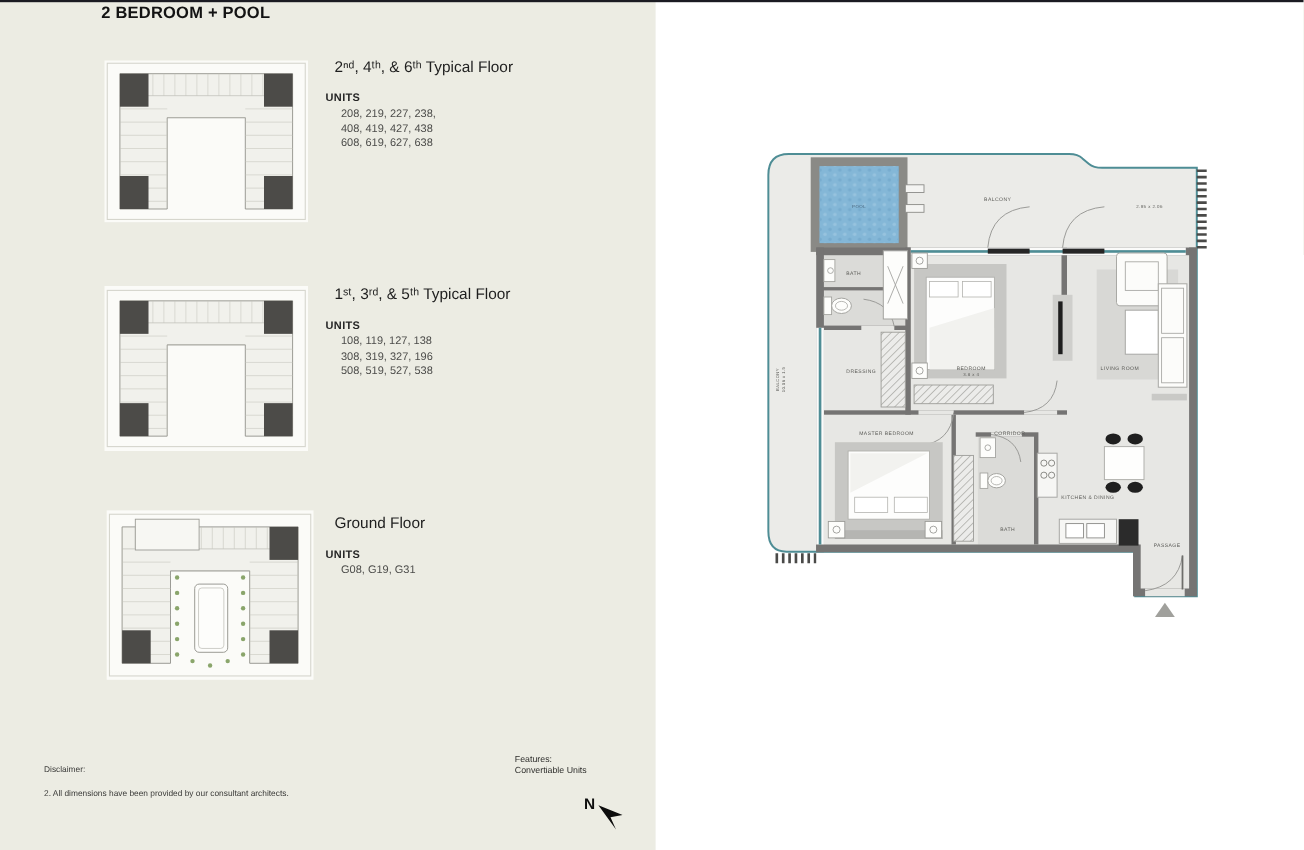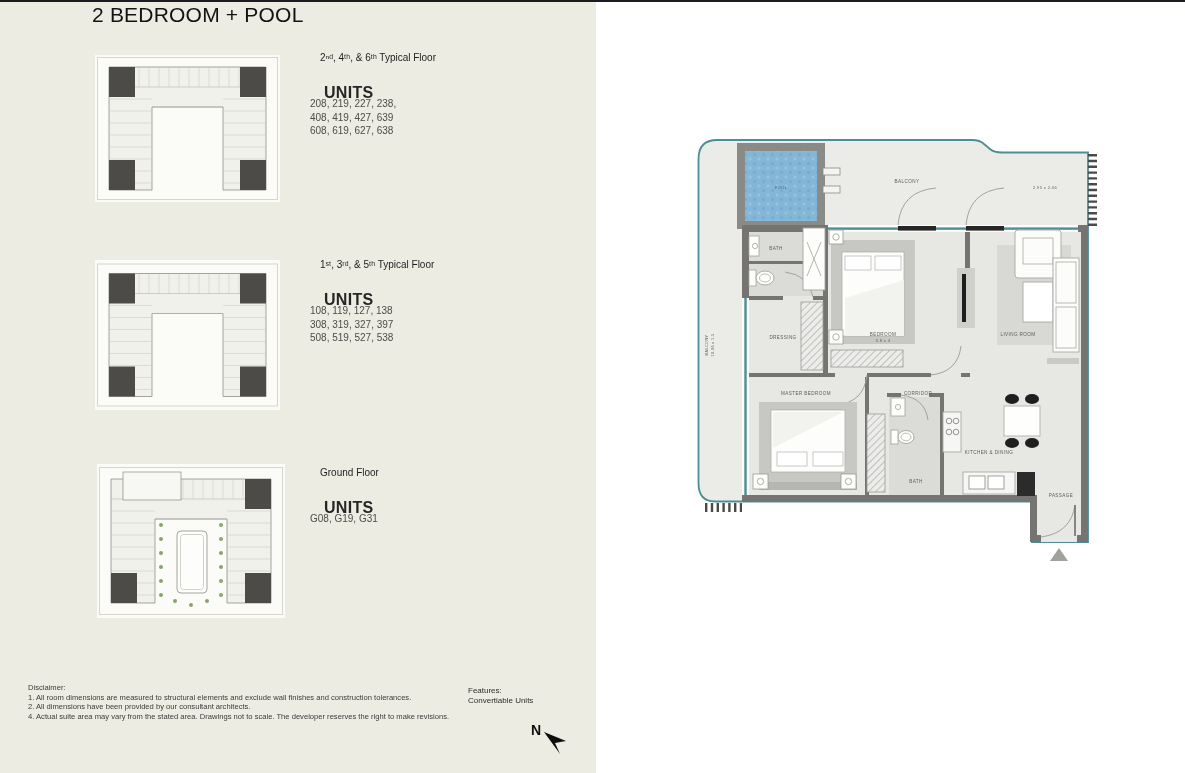--- a/index.html
+++ b/index.html
@@ -1,26 +1,26 @@
 <!DOCTYPE html>
 <html><head>
 <meta charset="utf-8">
 <style>
   html,body{margin:0;padding:0}
   body{width:1185px;height:773px;position:relative;background:#ffffff;
        font-family:"Liberation Sans",sans-serif;overflow:hidden;color:#222}
   .topbar{position:absolute;left:0;top:0;width:1185px;height:2px;background:#1b1b22;z-index:9}
   .panel{position:absolute;left:0;top:0;width:596px;height:773px;background:#ecece3}
-  .title{position:absolute;left:92px;top:3px;font-size:21px;font-weight:normal;color:#131313;letter-spacing:.2px}
+  .title{position:absolute;left:92px;top:3px;font-size:15px;font-weight:bold;color:#131313;letter-spacing:.2px}
   .kp{position:absolute;background:#fbfbf8}
-  .sec-h{position:absolute;left:320px;font-size:10px;color:#1e1e1e}
-  .units-l{position:absolute;left:324px;font-size:16px;font-weight:bold;color:#262626;letter-spacing:.3px}
+  .sec-h{position:absolute;left:304px;font-size:14px;color:#1e1e1e}
+  .units-l{position:absolute;left:296px;font-size:10px;font-weight:bold;color:#262626;letter-spacing:.3px}
   .units{position:absolute;left:310px;font-size:10px;color:#4c4c4a;line-height:13.5px}
   .disc{position:absolute;left:28px;top:683px;width:452px;font-size:7.6px;line-height:9.7px;color:#3b3b39}
-  .disc div{margin:0}
+  .disc div{margin:12px}
   .feat{position:absolute;left:468px;top:686px;font-size:8px;line-height:10px;color:#2d2d2b}
   .north{position:absolute;left:531px;top:722px;width:46px;height:40px}
   .north .n{position:absolute;left:0;top:0;font-size:14px;font-weight:bold;color:#0e0e0e}
   .north svg{position:absolute;left:11px;top:7px}
   .plan{position:absolute;left:685px;top:130px}
   svg text{font-family:"Liberation Sans",sans-serif}
 </style>
 </head>
 <body>
 
@@ -39,41 +39,41 @@
     <path d="M128,44H171 M128,56H171 M128,68H171 M128,80H171 M128,92H171 M128,104H171 M128,116H171 M128,128H171" stroke="#c4c4bc" stroke-width="0.5"></path>
     <rect x="14" y="12" width="26" height="30" fill="#4c4b48"></rect>
     <rect x="145" y="12" width="26" height="30" fill="#4c4b48"></rect>
     <rect x="14" y="105" width="26" height="30" fill="#4c4b48"></rect>
     <rect x="145" y="105" width="26" height="30" fill="#4c4b48"></rect>
   </svg>
   <div class="sec-h" style="top:52px">2ⁿᵈ, 4ᵗʰ, &amp; 6ᵗʰ Typical Floor</div>
   <div class="units-l" style="top:84px">UNITS</div>
   <div class="units" style="top:97px">
     <div>208, 219, 227, 238,</div>
-    <div>408, 419, 427, 639</div>
+    <div>408, 419, 427, 438</div>
     <div>608, 619, 627, 638</div>
   </div>
 
   <svg class="kp" style="left:95px;top:260px" width="185" height="150" viewBox="0 0 185 147">
     <rect x="2.5" y="2.5" width="180" height="142" fill="#fbfbf8" stroke="#d6d6cd" stroke-width="1"></rect>
     <path d="M14,12 H171 V135 H128 V52 H57 V135 H14 Z" fill="#f1f1ec" stroke="#8f8f89" stroke-width="0.8"></path>
     <path d="M14,32 H171 M57,52 H128" stroke="#b9b9b1" stroke-width="0.6" fill="none"></path>
     <path d="M24,12V32 M34,12V32 M44,12V32 M54,12V32 M64,12V32 M74,12V32 M84,12V32 M94,12V32 M104,12V32 M114,12V32 M124,12V32 M134,12V32 M144,12V32 M154,12V32 M164,12V32" stroke="#c4c4bc" stroke-width="0.5"></path>
     <path d="M14,44H57 M14,56H57 M14,68H57 M14,80H57 M14,92H57 M14,104H57 M14,116H57 M14,128H57" stroke="#c4c4bc" stroke-width="0.5"></path>
     <path d="M128,44H171 M128,56H171 M128,68H171 M128,80H171 M128,92H171 M128,104H171 M128,116H171 M128,128H171" stroke="#c4c4bc" stroke-width="0.5"></path>
     <rect x="14" y="12" width="26" height="30" fill="#4c4b48"></rect>
     <rect x="145" y="12" width="26" height="30" fill="#4c4b48"></rect>
     <rect x="14" y="105" width="26" height="30" fill="#4c4b48"></rect>
     <rect x="145" y="105" width="26" height="30" fill="#4c4b48"></rect>
   </svg>
   <div class="sec-h" style="top:259px">1ˢᵗ, 3ʳᵈ, &amp; 5ᵗʰ Typical Floor</div>
   <div class="units-l" style="top:291px">UNITS</div>
   <div class="units" style="top:304px">
     <div>108, 119, 127, 138</div>
-    <div>308, 319, 327, 397</div>
+    <div>308, 319, 327, 196</div>
     <div>508, 519, 527, 538</div>
   </div>
 
   <svg class="kp" style="left:97px;top:464px" width="188" height="154" viewBox="0 0 188 152">
     <rect x="2.5" y="2.5" width="183" height="147" fill="#fbfbf8" stroke="#d6d6cd" stroke-width="1"></rect>
     <path d="M14,14 H174 V138 H130 V54 H58 V138 H14 Z" fill="#f1f1ec" stroke="#8f8f89" stroke-width="0.8"></path>
     <path d="M14,34 H174 M58,54 H130" stroke="#b9b9b1" stroke-width="0.6" fill="none"></path>
     <path d="M26,14V34 M36,14V34 M46,14V34 M56,14V34 M66,14V34 M76,14V34 M86,14V34 M96,14V34 M106,14V34 M116,14V34 M126,14V34 M136,14V34 M146,14V34 M156,14V34 M166,14V34" stroke="#c4c4bc" stroke-width="0.5"></path>
     <path d="M14,46H58 M14,58H58 M14,70H58 M14,82H58 M14,94H58 M14,106H58 M14,118H58 M14,130H58" stroke="#c4c4bc" stroke-width="0.5"></path>
     <path d="M130,46H174 M130,58H174 M130,70H174 M130,82H174 M130,94H174 M130,106H174 M130,118H174 M130,130H174" stroke="#c4c4bc" stroke-width="0.5"></path>
@@ -102,23 +102,21 @@
     <rect x="148" y="108" width="26" height="30" fill="#4c4b48"></rect>
   </svg>
   <div class="sec-h" style="top:467px">Ground Floor</div>
   <div class="units-l" style="top:499px">UNITS</div>
   <div class="units" style="top:512px">
     <div>G08, G19, G31</div>
   </div>
 
   <div class="disc">
     <div>Disclaimer:</div>
-    <div>1. All room dimensions are measured to structural elements and exclude wall finishes and construction tolerances.</div>
     <div>2. All dimensions have been provided by our consultant architects.</div>
-    <div>4. Actual suite area may vary from the stated area. Drawings not to scale. The developer reserves the right to make revisions.</div>
   </div>
 
   <div class="feat">
     <div>Features:</div>
     <div>Convertiable Units</div>
   </div>
 
   <div class="north">
     <span class="n">N</span>
     <svg width="28" height="28" viewBox="0 0 28 28">

